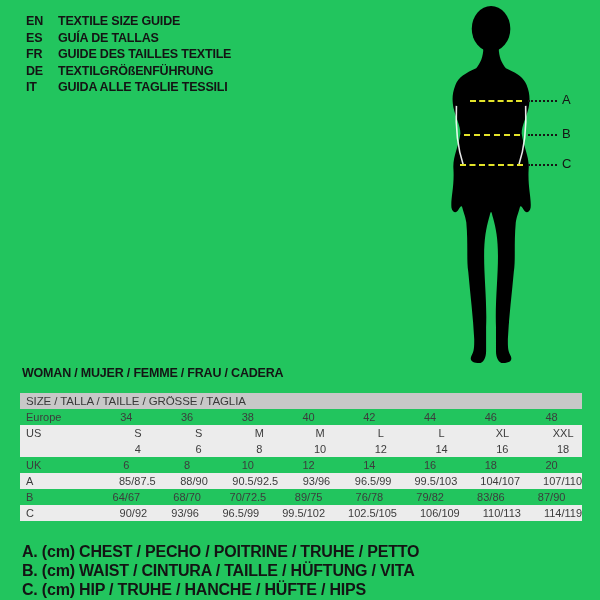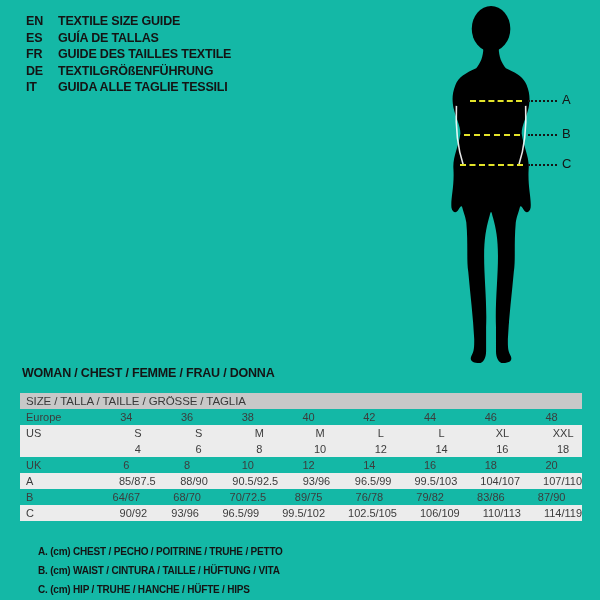--- a/index.html
+++ b/index.html
@@ -5,21 +5,21 @@
   :root{
     --header-bg:#c8c8c8;
     --stripe-bg:#ececec;
     --measure-line:#e3e32a;
     --silhouette:#000000;
     --text-dark:#141414;
     --table-text:#3c3c3c;
   }
   html,body{margin:0;padding:0;}
   body{font-family:"Liberation Sans", sans-serif; background:#fff;}
-  .page{position:relative;width:600px;height:600px;background:#14b8a6;overflow:hidden;}
+  .page{position:relative;width:600px;height:600px;background:#22c55e;overflow:hidden;}
 
   
   .lang-block{position:absolute;left:26px;top:13px;font-weight:bold;font-size:12.5px;
               line-height:16.5px;color:var(--text-dark);letter-spacing:-0.2px;}
   .lang-row{display:flex;}
   .lang-code{width:32px;}
   .lang-text{white-space:nowrap;}
 
   
   .figure-svg{position:absolute;left:420px;top:3px;width:150px;height:366px;}
@@ -40,21 +40,21 @@
   
   .size-table{position:absolute;left:20px;top:393px;width:562px;color:var(--table-text);}
   .thead{height:16px;line-height:16px;background:var(--header-bg);padding-left:6px;
          font-size:11.5px;color:#3a3a3a;letter-spacing:-0.1px;}
   .trow{display:flex;height:16px;line-height:16px;font-size:11px;}
   .trow.shaded{background:var(--stripe-bg);gap:23px;}
   .tlabel{width:76px;padding-left:6px;box-sizing:border-box;text-align:left;}
   .tcell{flex:1;text-align:center;}
 
   
-  .legend{position:absolute;left:38px;top:542px;font-weight:bold;font-size:10px;
+  .legend{position:absolute;left:22px;top:542px;font-weight:bold;font-size:16px;
           line-height:19px;color:var(--text-dark);letter-spacing:-0.2px;}
 </style>
 </head>
 <body>
 
 <div class="page">
 
   <div class="lang-block">
     <div class="lang-row">
       <span class="lang-code">EN</span>
@@ -139,21 +139,21 @@
     <span class="ydash"></span>
     <span class="bdots"></span>
     <span class="mlabel">B</span>
   </div>
   <div class="mline ml-c">
     <span class="ydash"></span>
     <span class="bdots"></span>
     <span class="mlabel">C</span>
   </div>
 
-  <div class="section-title">WOMAN / CHEST / FEMME / FRAU / DONNA</div>
+  <div class="section-title">WOMAN / MUJER / FEMME / FRAU / CADERA</div>
 
   <div class="size-table">
     <div class="thead">SIZE / TALLA / TAILLE / GRÖSSE / TAGLIA</div>
     <div class="tbody">
     <div class="trow">
       <div class="tlabel">Europe</div>
     <div class="tcell">34</div>
           <div class="tcell">36</div>
           <div class="tcell">38</div>
           <div class="tcell">40</div>

